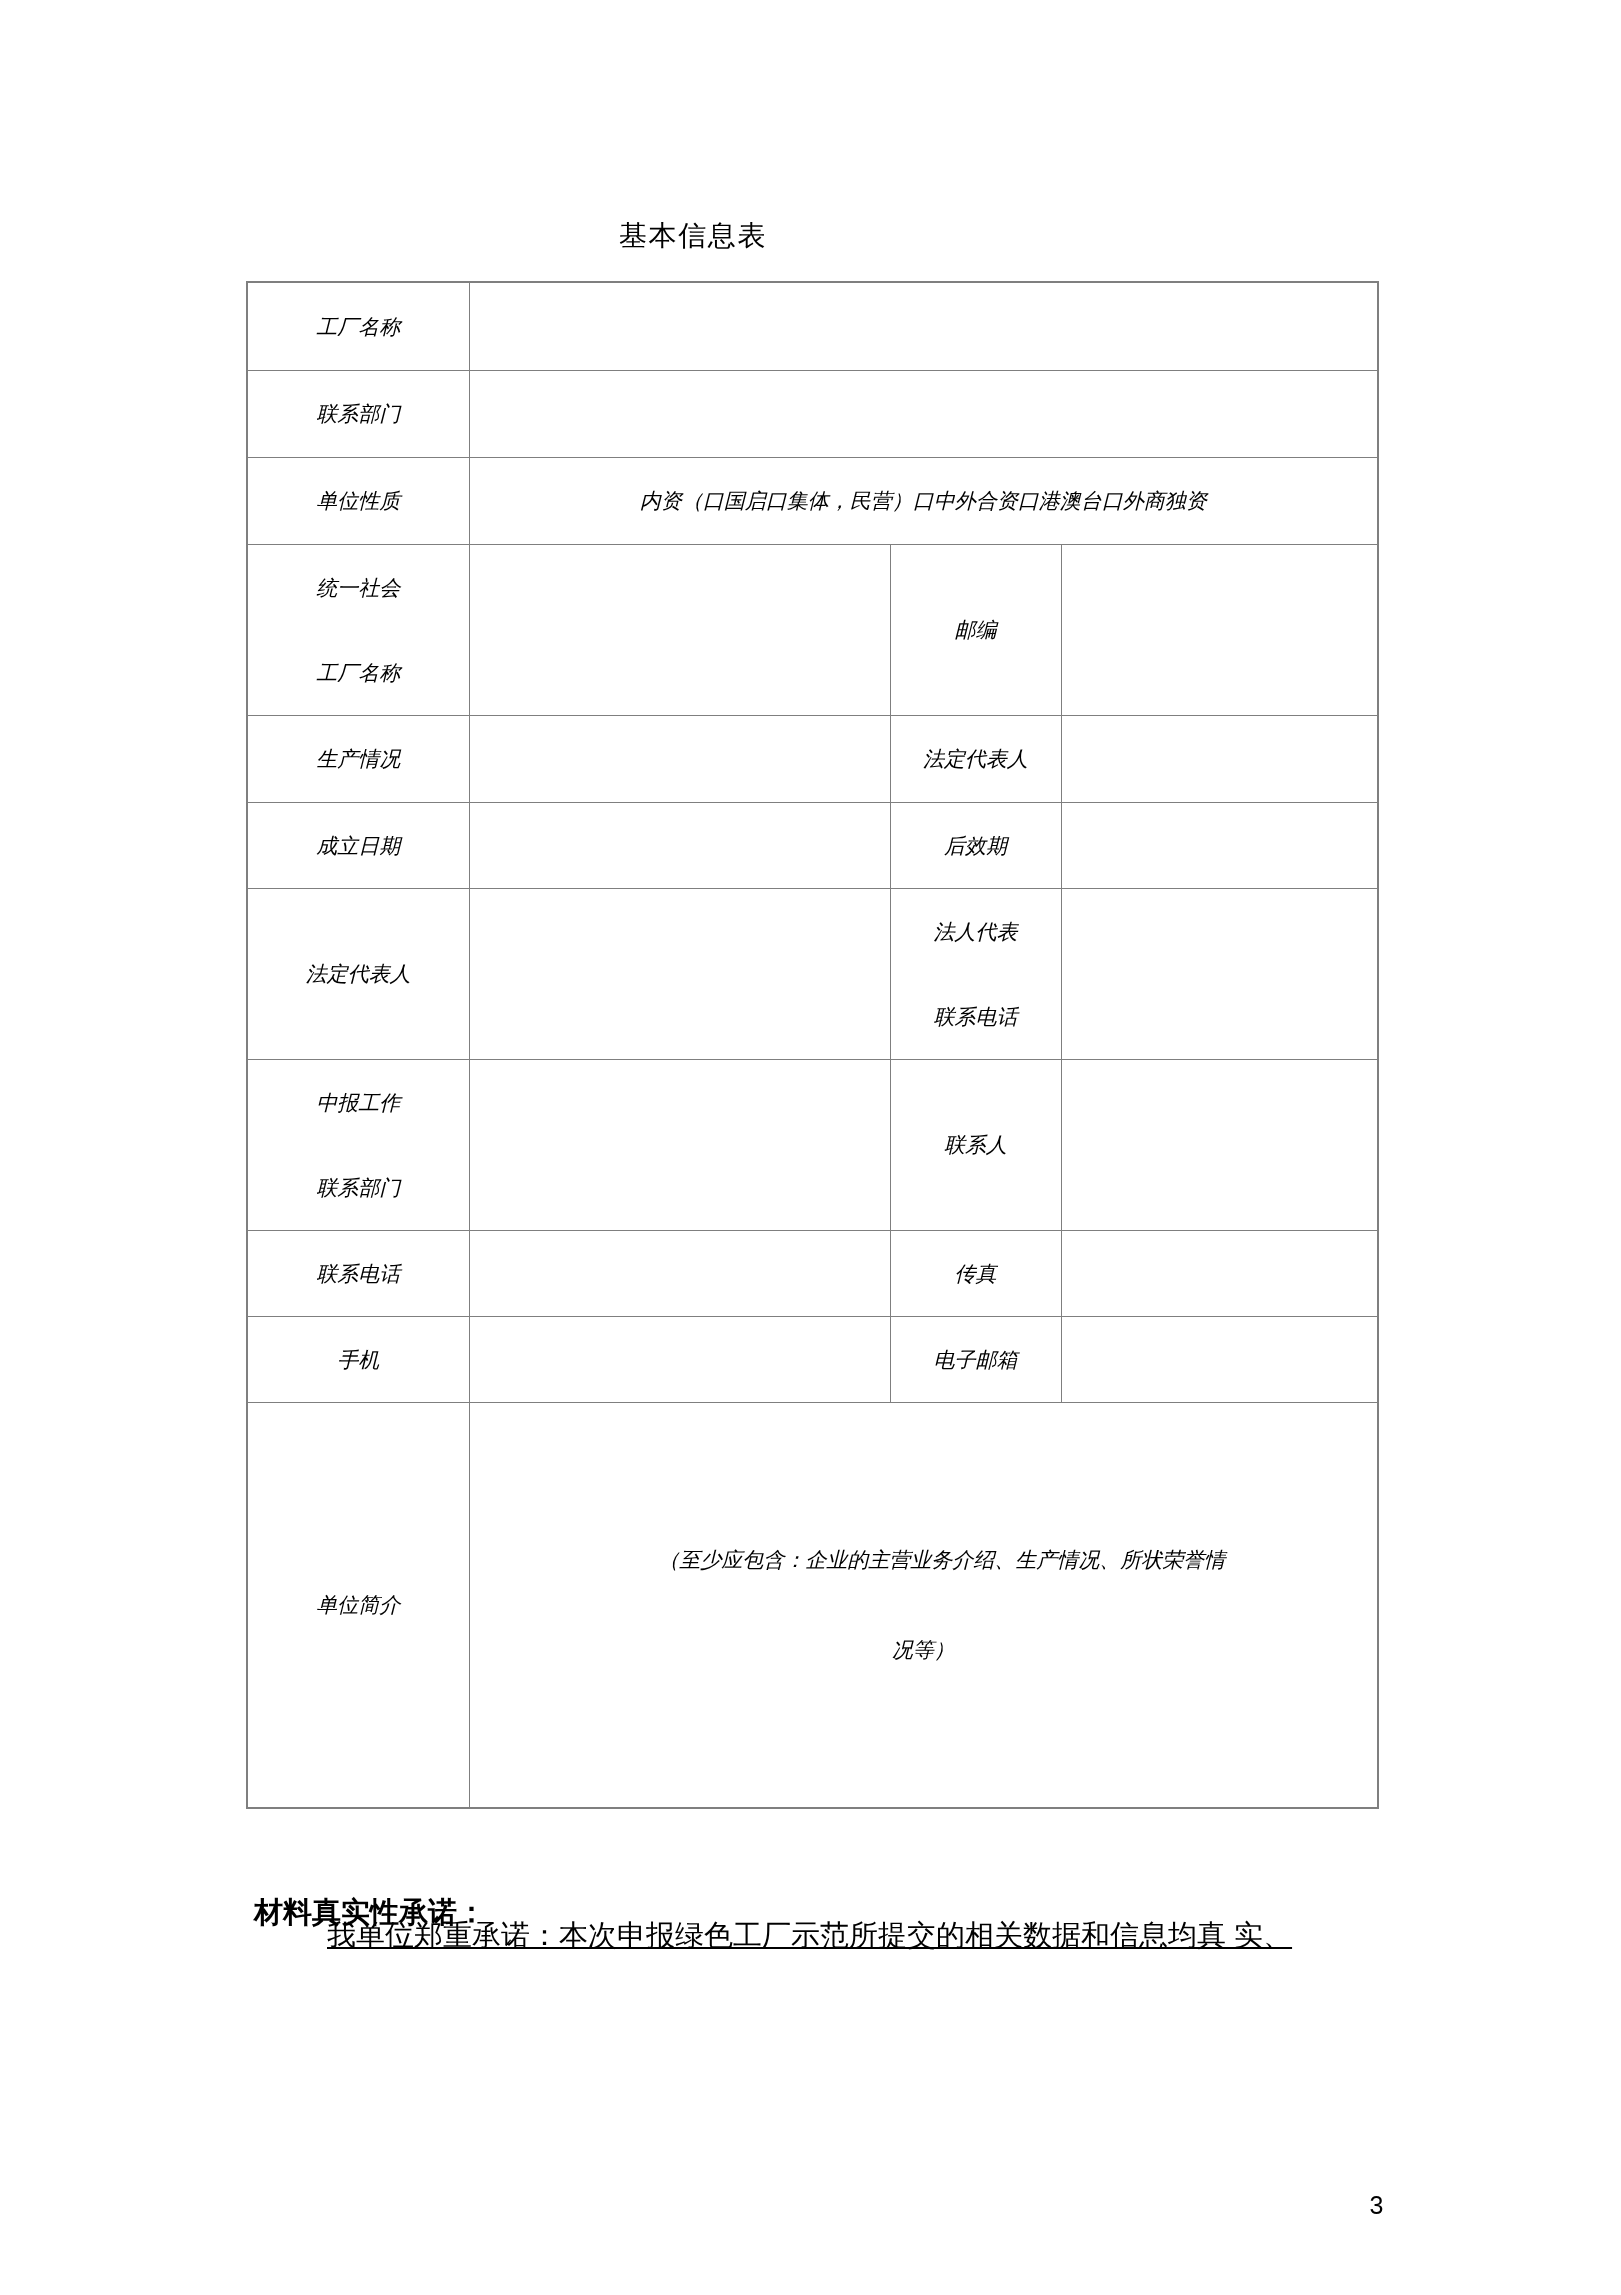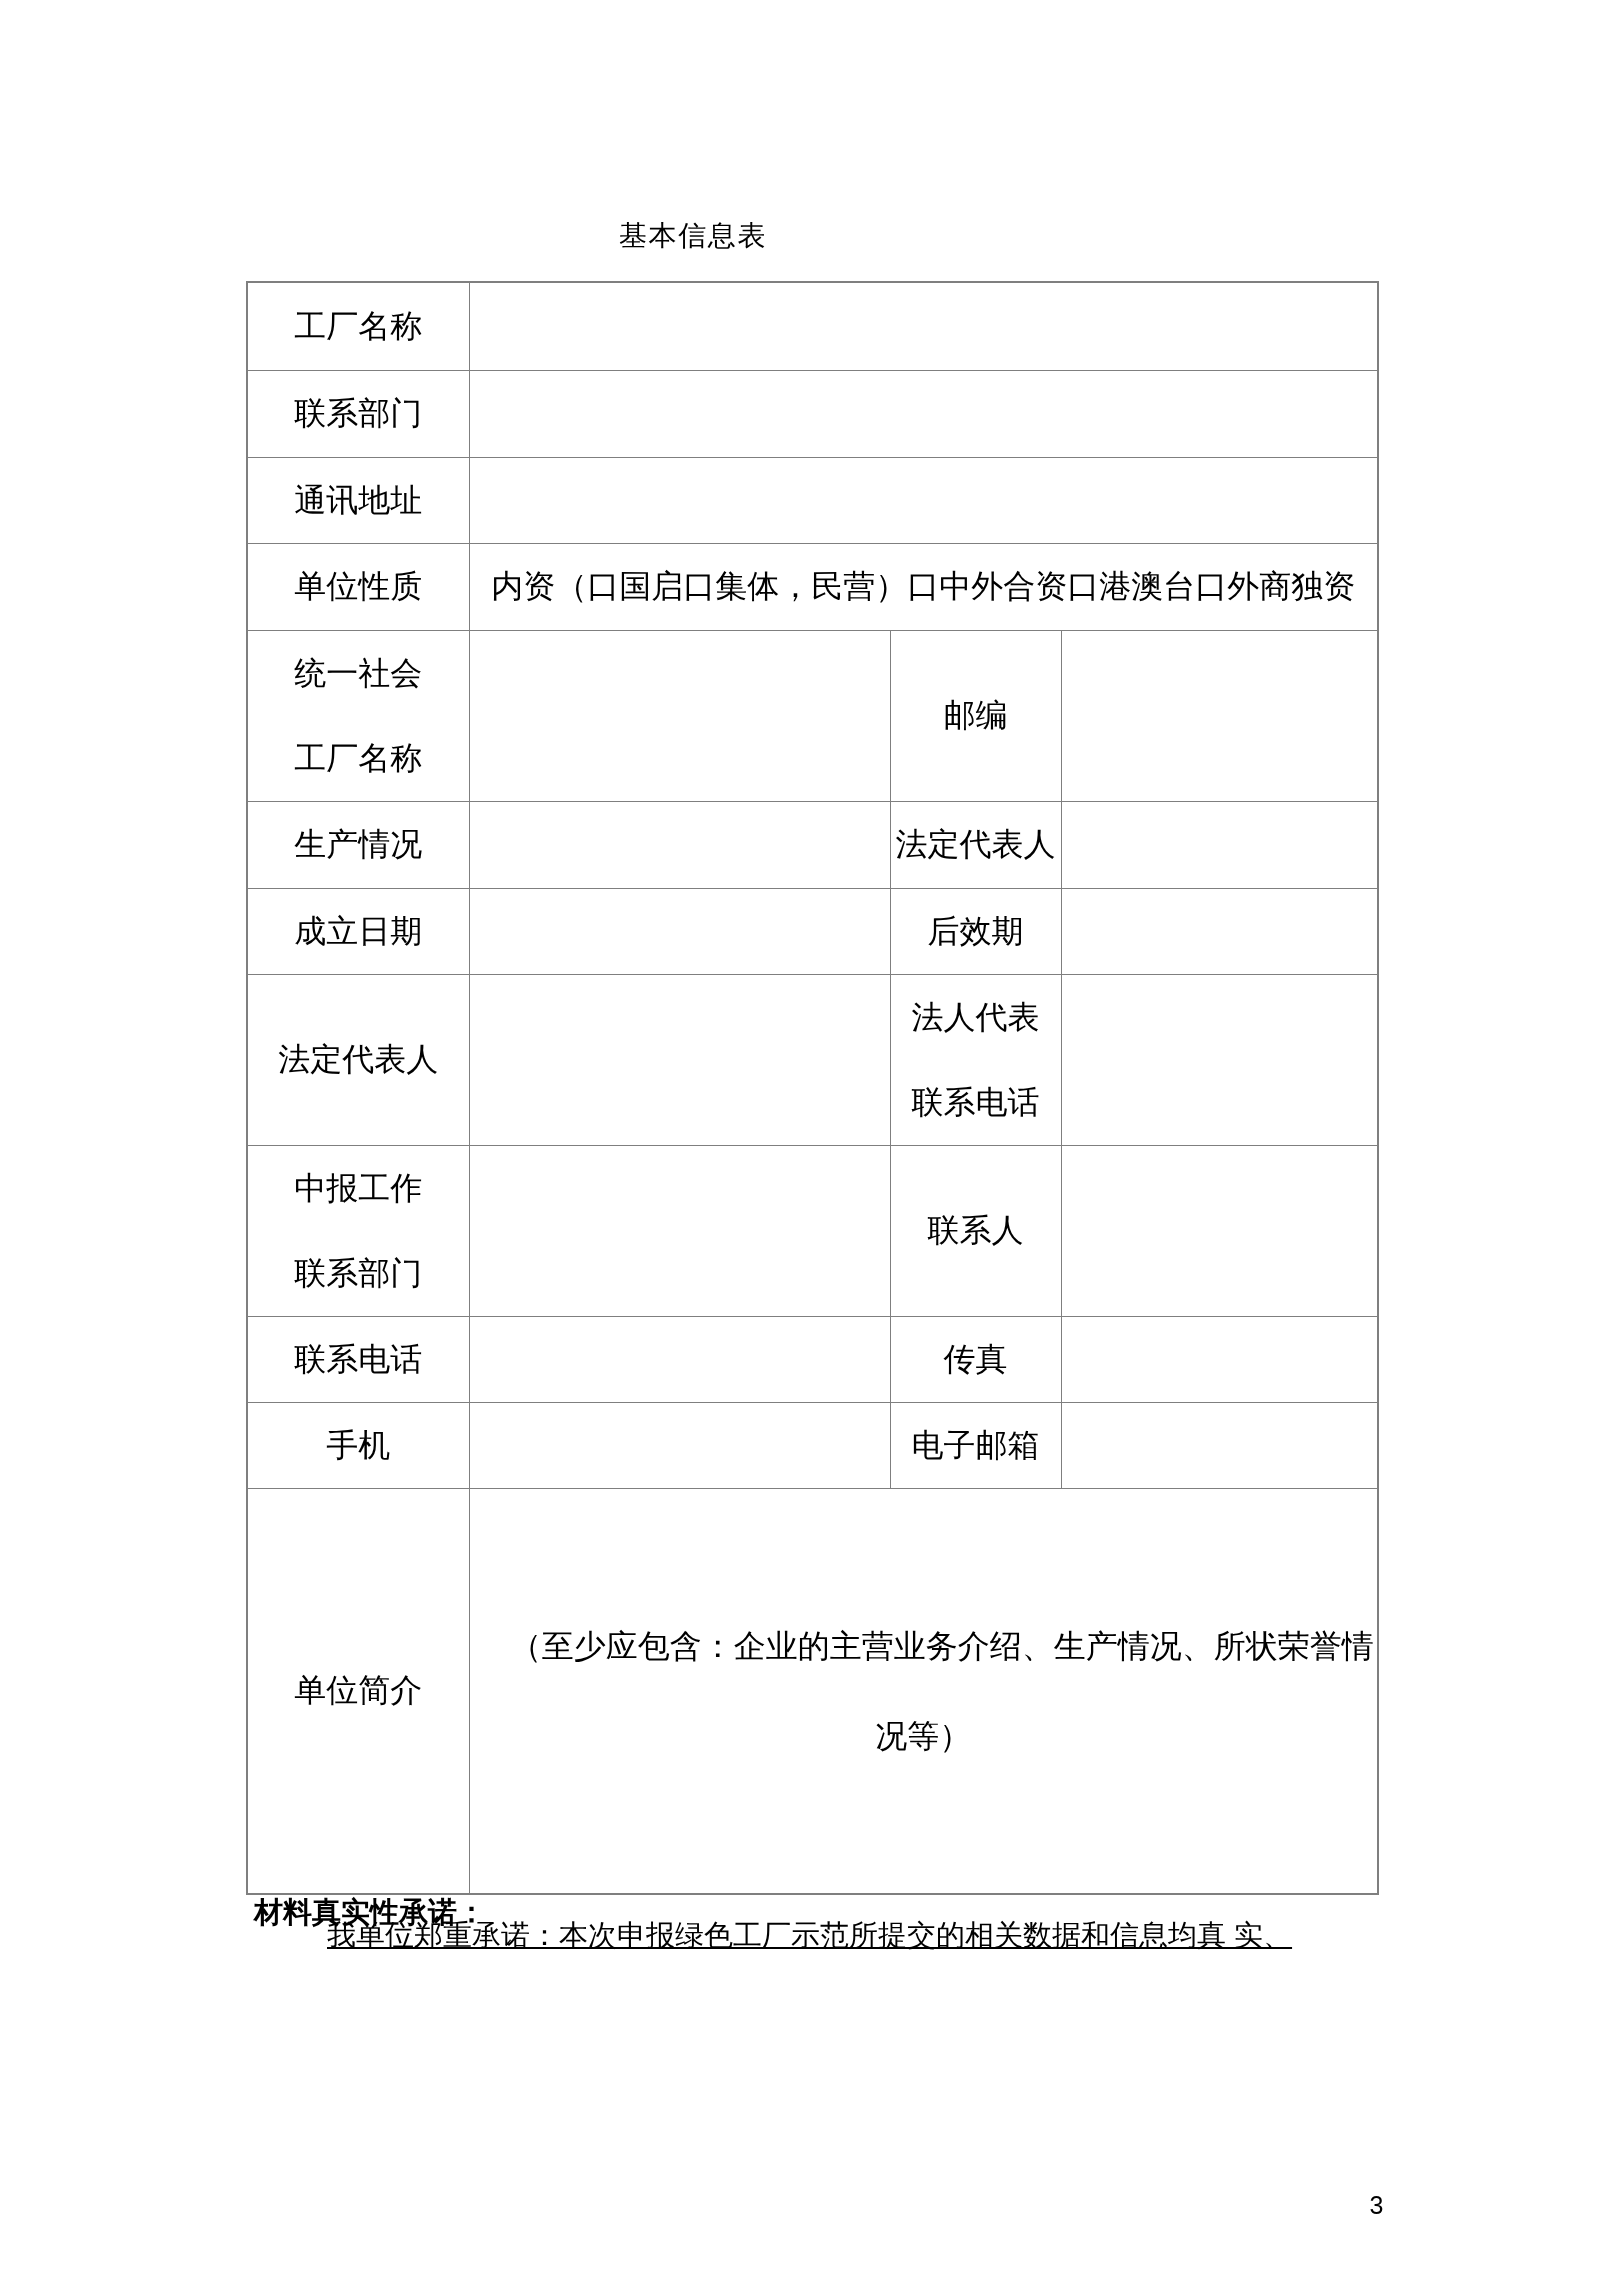--- a/index.html
+++ b/index.html
@@ -22,23 +22,24 @@
     position:absolute;
     left:246px; top:281px;
     width:1131px;
     border-collapse:collapse;
     table-layout:fixed;
     border:2.4px solid #7f7f7f;
   }
   table.info td {
     border:1.6px solid #7f7f7f;
     padding:0;
-    font-size:32px;
+    font-size:21px;
     vertical-align:middle;
     overflow:hidden;
+    font-style:italic;
   }
   td.lbl { text-align:center; line-height:85px; }
   td.val { text-align:center; padding-left:2.4px; }
   .ln { display:block; line-height:85px; }
   td.intro { vertical-align:middle; }
   td.intro .ln { line-height:90px; }
   .indent { text-indent:37px; }
   .commit-head {
     position:absolute;
     left:254px; top:1893px;
@@ -75,24 +76,20 @@
     <col style="width:171px">
     <col style="width:317px">
   </colgroup>
   <tbody>
     <tr style="height:88px">
       <td class="lbl">工厂名称</td>
       <td class="val" colspan="3"></td>
     </tr>
     <tr style="height:87px">
       <td class="lbl">联系部门</td>
-      <td class="val" colspan="3"></td>
-    </tr>
-    <tr style="height:86px">
-      <td class="lbl">通讯地址</td>
       <td class="val" colspan="3"></td>
     </tr>
     <tr style="height:87px">
       <td class="lbl">单位性质</td>
       <td class="val" colspan="3">内资（口国启口集体，民营）口中外合资口港澳台口外商独资</td>
     </tr>
     <tr style="height:169px">
       <td class="lbl">
         <span class="ln">统一社会</span>
         <span class="ln">工厂名称</span>

